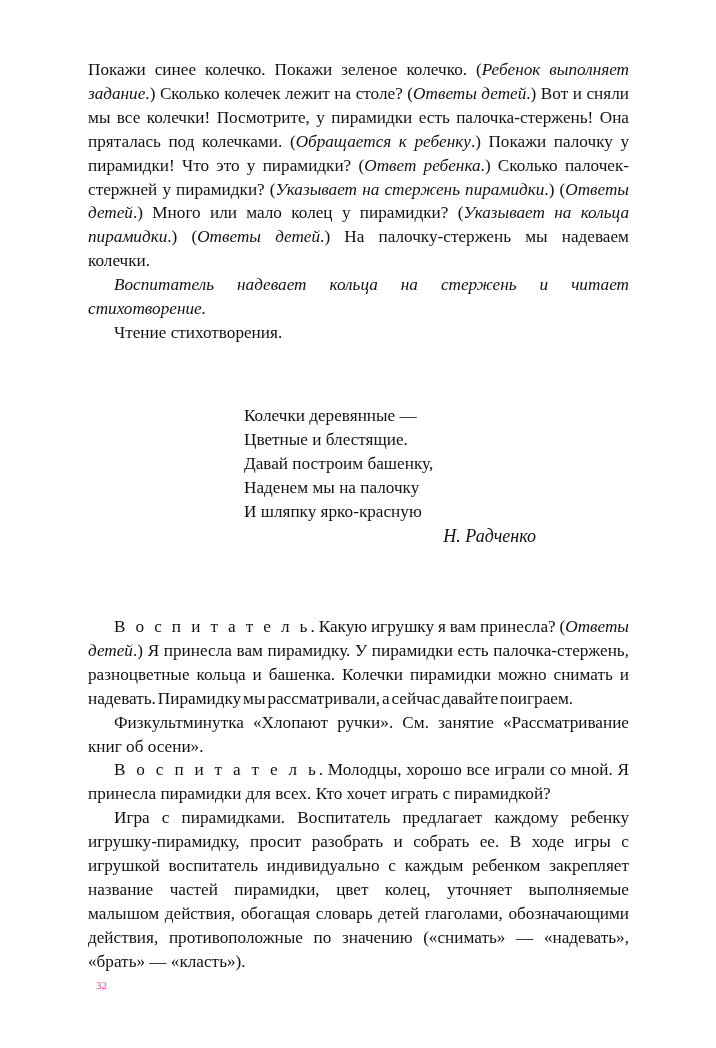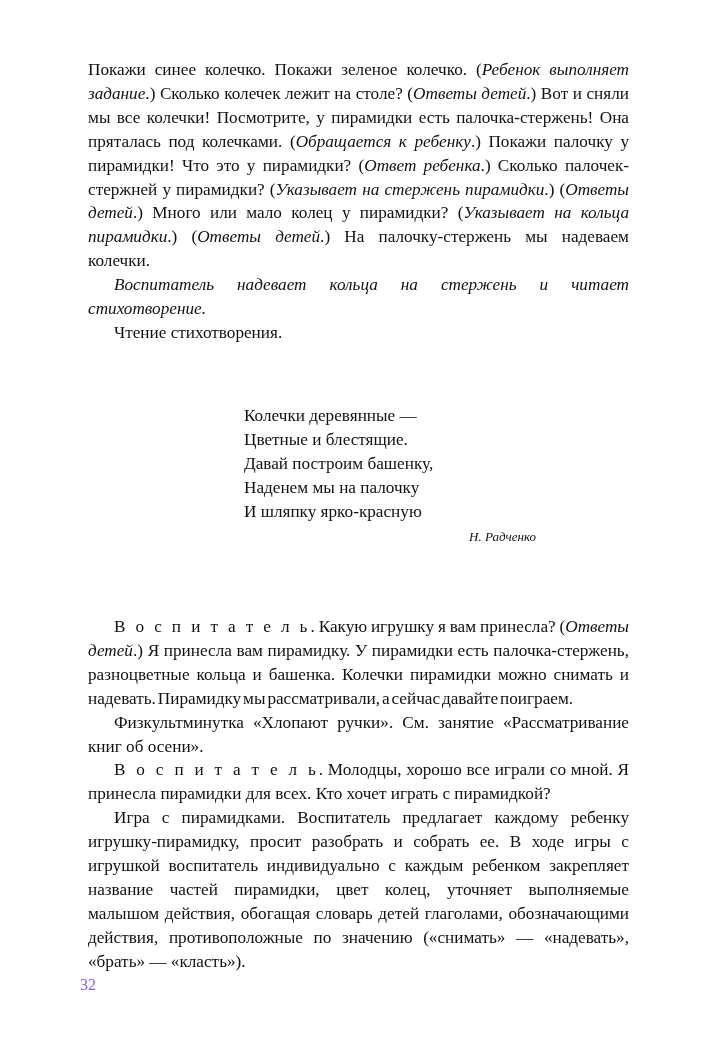--- a/index.html
+++ b/index.html
@@ -70,34 +70,34 @@
   .poem-line {
     margin: 0;
     font-size: 17.2px;
     line-height: 23.9px;
     text-align: left;
     white-space: nowrap;
   }
   .poem-author {
     margin: 0;
     margin-top: 1px;
-    font-size: 13px;
+    font-size: 18px;
     line-height: 23.9px;
     font-style: italic;
     text-align: right;
     padding-right: 38px;
   }
 
   .page-number {
     position: absolute;
-    left: 80px;
+    left: 96px;
     top: 975px;
-    font-size: 16px;
+    font-size: 11px;
     line-height: 20px;
-    color: #8b5cf6;
+    color: #ec4899;
   }
 </style>
 </head>
 <body>
 
 <div class="page">
 
   <div class="text-column">
 
     <p class="body nostretch"><span>Покажи синее колечко. Покажи зеленое колечко. (</span><i>Ребенок выполняет задание</i><span>.) Сколько колечек лежит на столе? (</span><i>Ответы детей</i><span>.) Вот и сняли мы все колечки! Посмотрите, у пирамидки есть палочка-стержень! Она пряталась под колечками. (</span><i>Обращается к ребенку</i><span>.) Покажи палочку у пирамидки! Что это у пирамидки? (</span><i>Ответ ребенка</i><span>.) Сколько палочек-стержней у пирамидки? (</span><i>Указывает на стержень пирамидки</i><span>.) (</span><i>Ответы детей</i><span>.) Много или мало колец у пирамидки? (</span><i>Указывает на кольца пирамидки</i><span>.) (</span><i>Ответы детей</i><span>.) На палочку-стержень мы надеваем колечки.</span></p>

